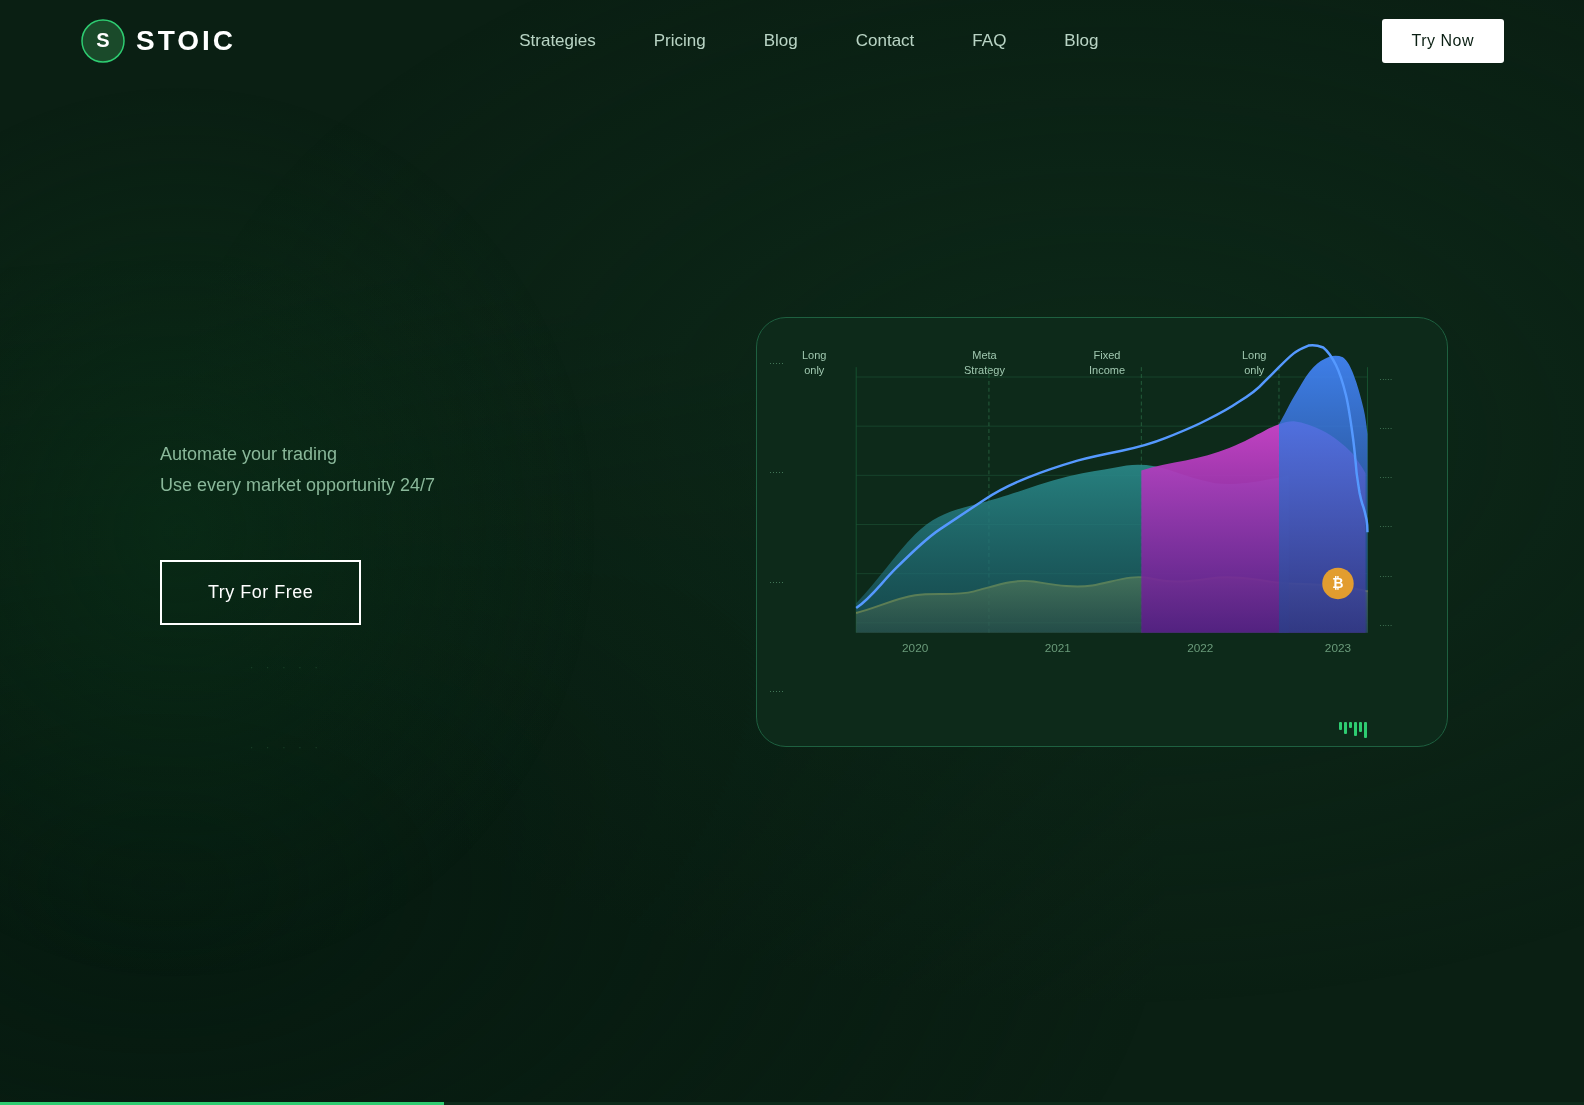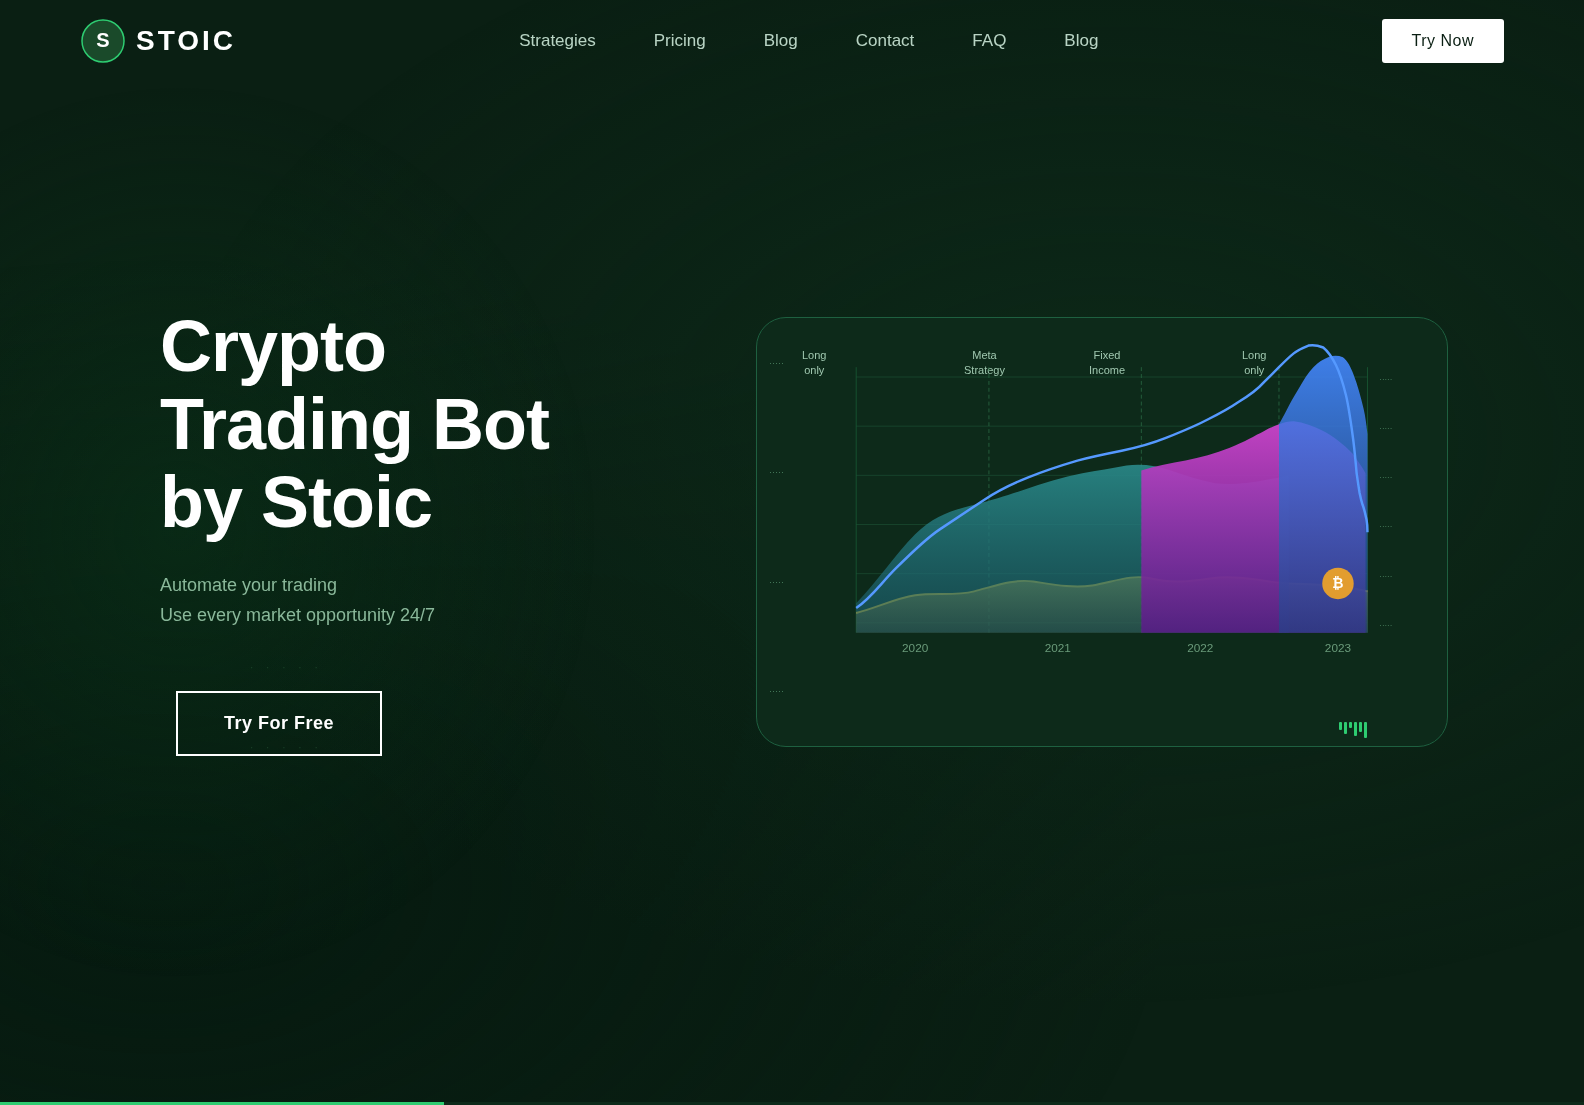--- a/index.html
+++ b/index.html
@@ -109,24 +109,23 @@
       margin-bottom: 60px;
       font-weight: 400;
     }
 
     .try-free-btn {
       background: transparent;
       color: #fff;
       border: 2px solid #fff;
       padding: 20px 46px;
       font-size: 18px;
-      font-weight: 700;
+      font-weight: 400;
       cursor: pointer;
       letter-spacing: 0.5px;
-      margin-left: 16px;
     }
 
     
     .dots-top {
       position: absolute;
       top: 580px;
       left: 250px;
       color: #2a5a3a;
       font-size: 10px;
       letter-spacing: 5px;
@@ -256,25 +255,20 @@
     <li><a href="#">Contact</a></li>
     <li><a href="#">FAQ</a></li>
     <li><a href="#">Blog</a></li>
   </ul>
 
   <button class="try-now-btn">Try Now</button>
 </nav>
 
 <section class="hero">
   <div class="hero-left">
-    <h1 class="hero-title">
-      <span>Crypto</span><br>
-      <span>Trading Bot</span><br>
-      <span>by Stoic</span>
-    </h1>
     <p class="hero-subtitle">
       <span>Automate your trading</span><br>
       <span>Use every market opportunity 24/7</span>
     </p>
 
     
     <div class="dots-top">· · · · ·</div>
 
     <button class="try-free-btn">Try For Free</button>
 

